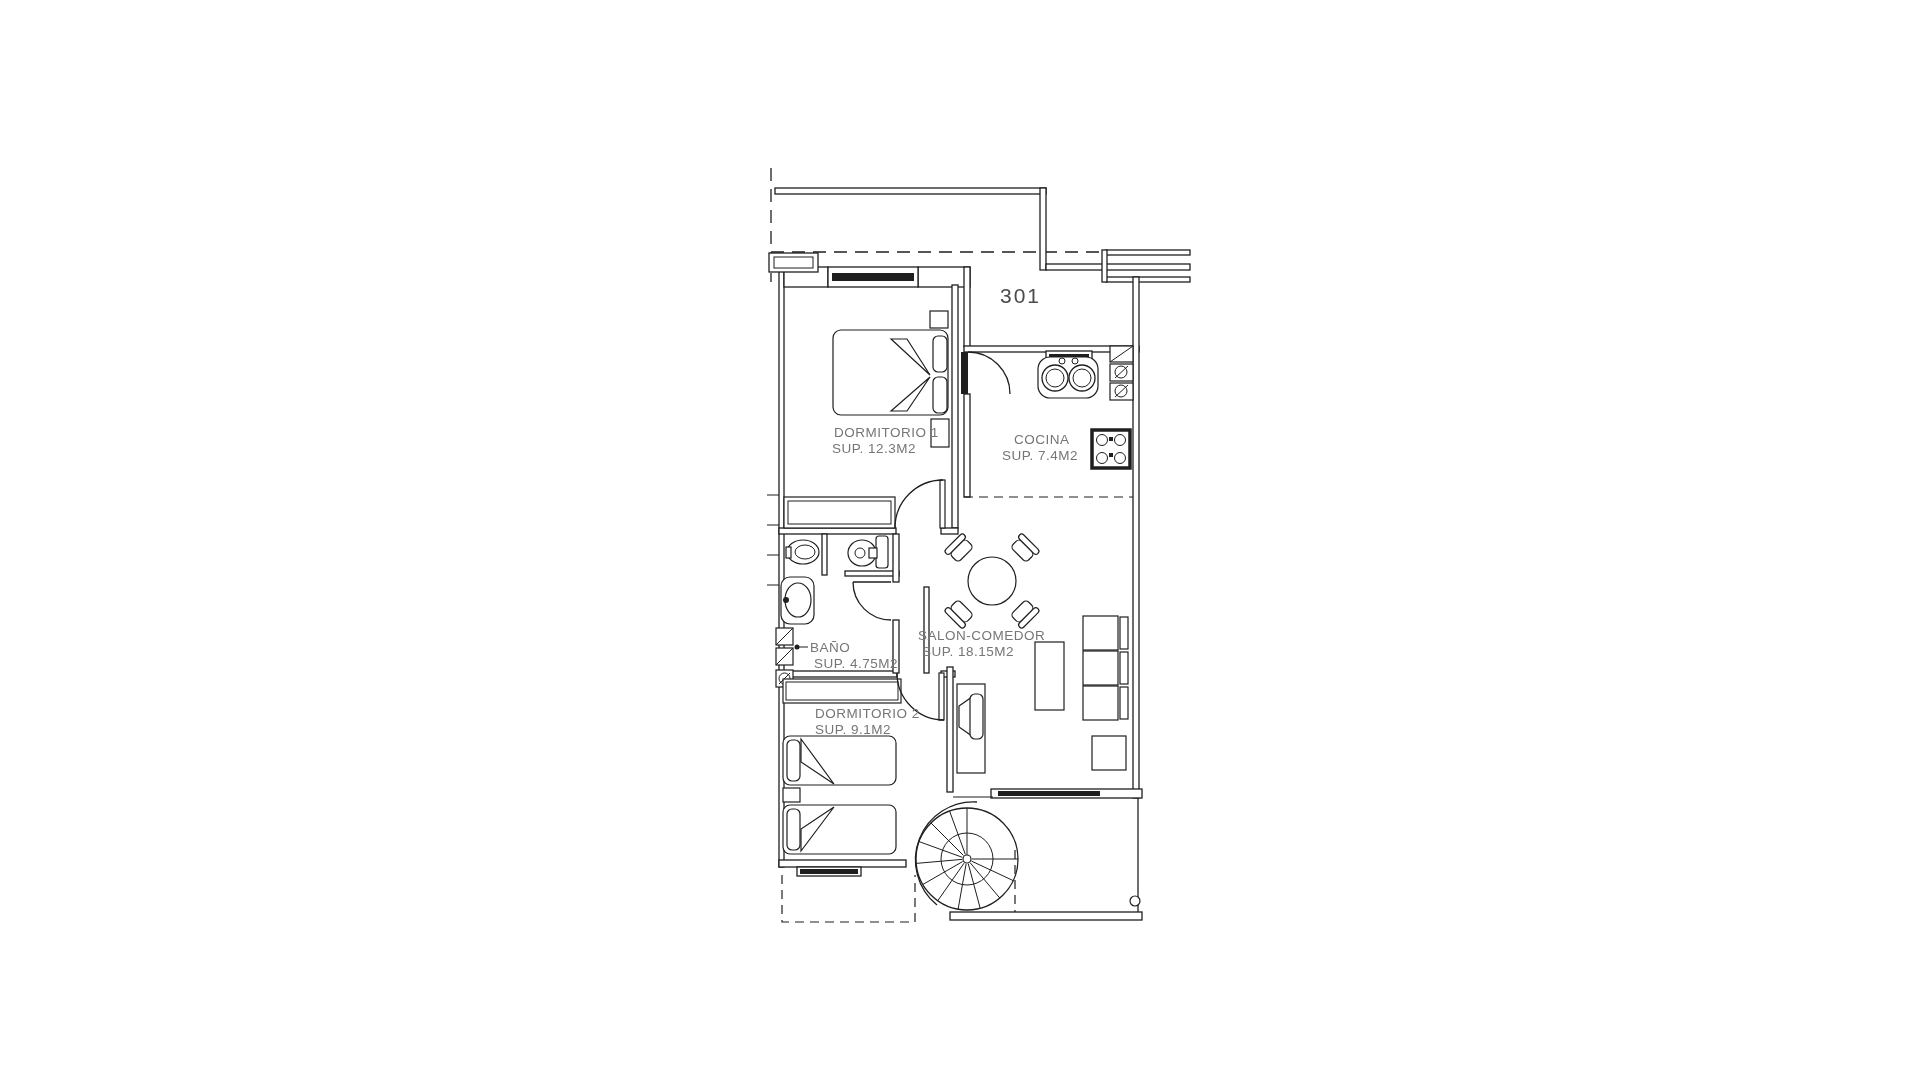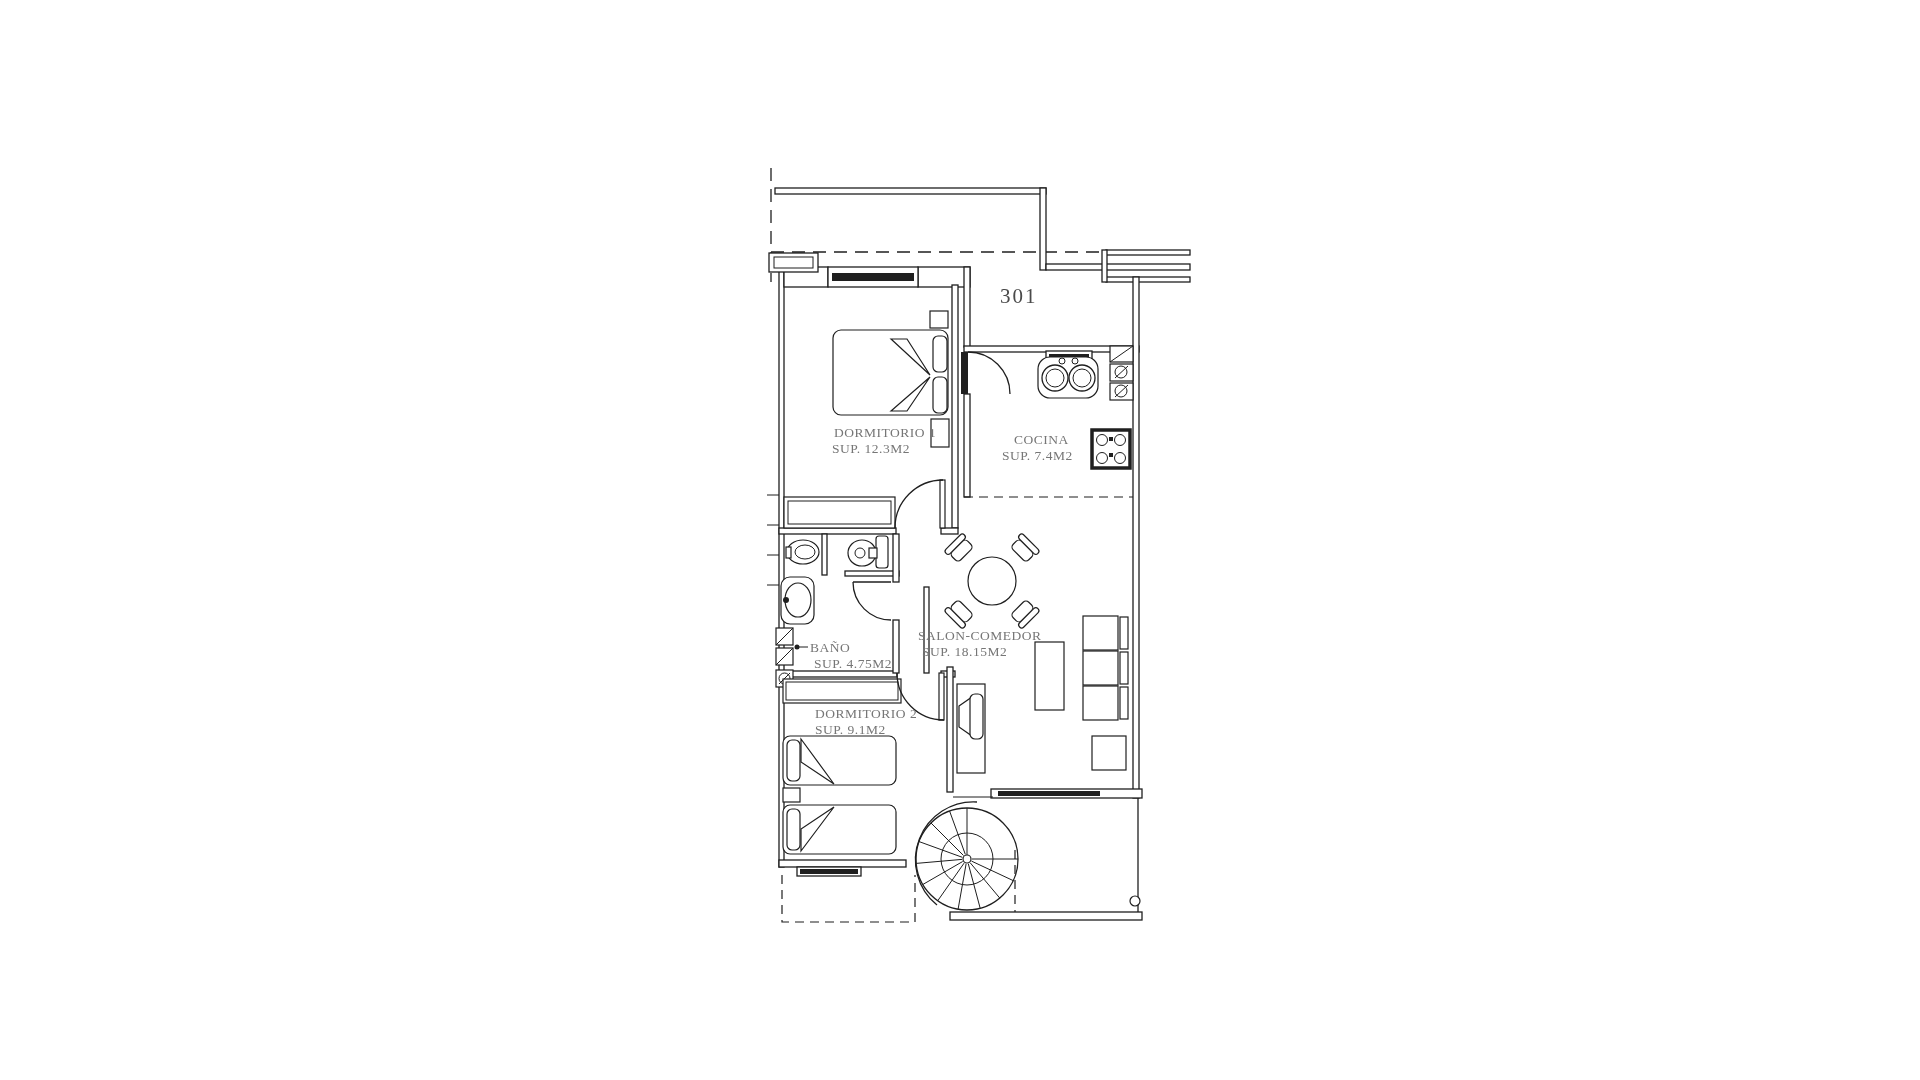--- a/index.html
+++ b/index.html
@@ -1,17 +1,17 @@
 <!DOCTYPE html>
 <html><head>
 <meta charset="utf-8">
 <style>
   html,body{margin:0;padding:0;background:#ffffff;}
   .page{position:relative;width:1920px;height:1080px;background:#ffffff;overflow:hidden;
-        font-family:Liberation Serif, serif;}
+        font-family:Liberation Sans, sans-serif;}
   svg{position:absolute;left:0;top:0;}
   .wall{fill:#ffffff;stroke:#1f1f1f;stroke-width:1.3;}
   .ln{fill:none;stroke:#1f1f1f;stroke-width:1.3;}
   .thin{fill:none;stroke:#1f1f1f;stroke-width:1;}
   .dash{fill:none;stroke:#1f1f1f;stroke-width:1.3;stroke-dasharray:13 8;}
   .dash2{fill:none;stroke:#1f1f1f;stroke-width:1.2;stroke-dasharray:9 6;}
   .furn{fill:#ffffff;stroke:#1f1f1f;stroke-width:1.2;}
   .dark{fill:#1f1f1f;stroke:none;}
   .lbl{fill:#767676;font-size:13.5px;letter-spacing:0.5px;}
   .unit{fill:#4a4a4a;font-size:21px;letter-spacing:2px;}

